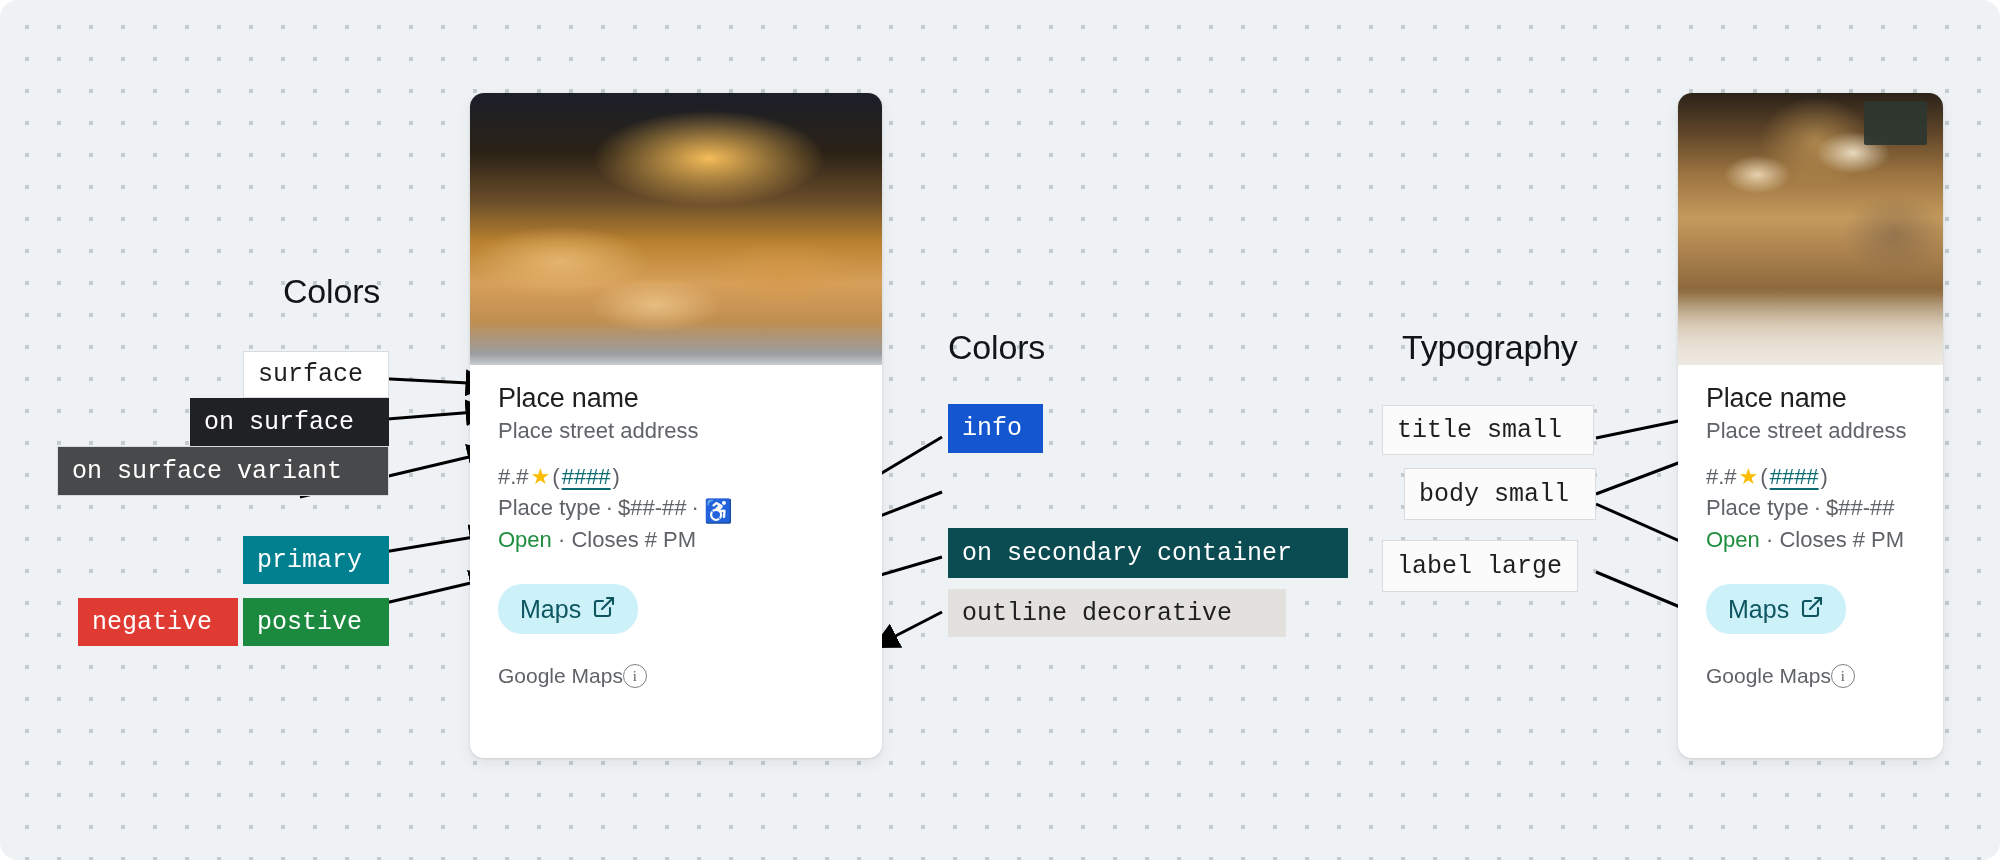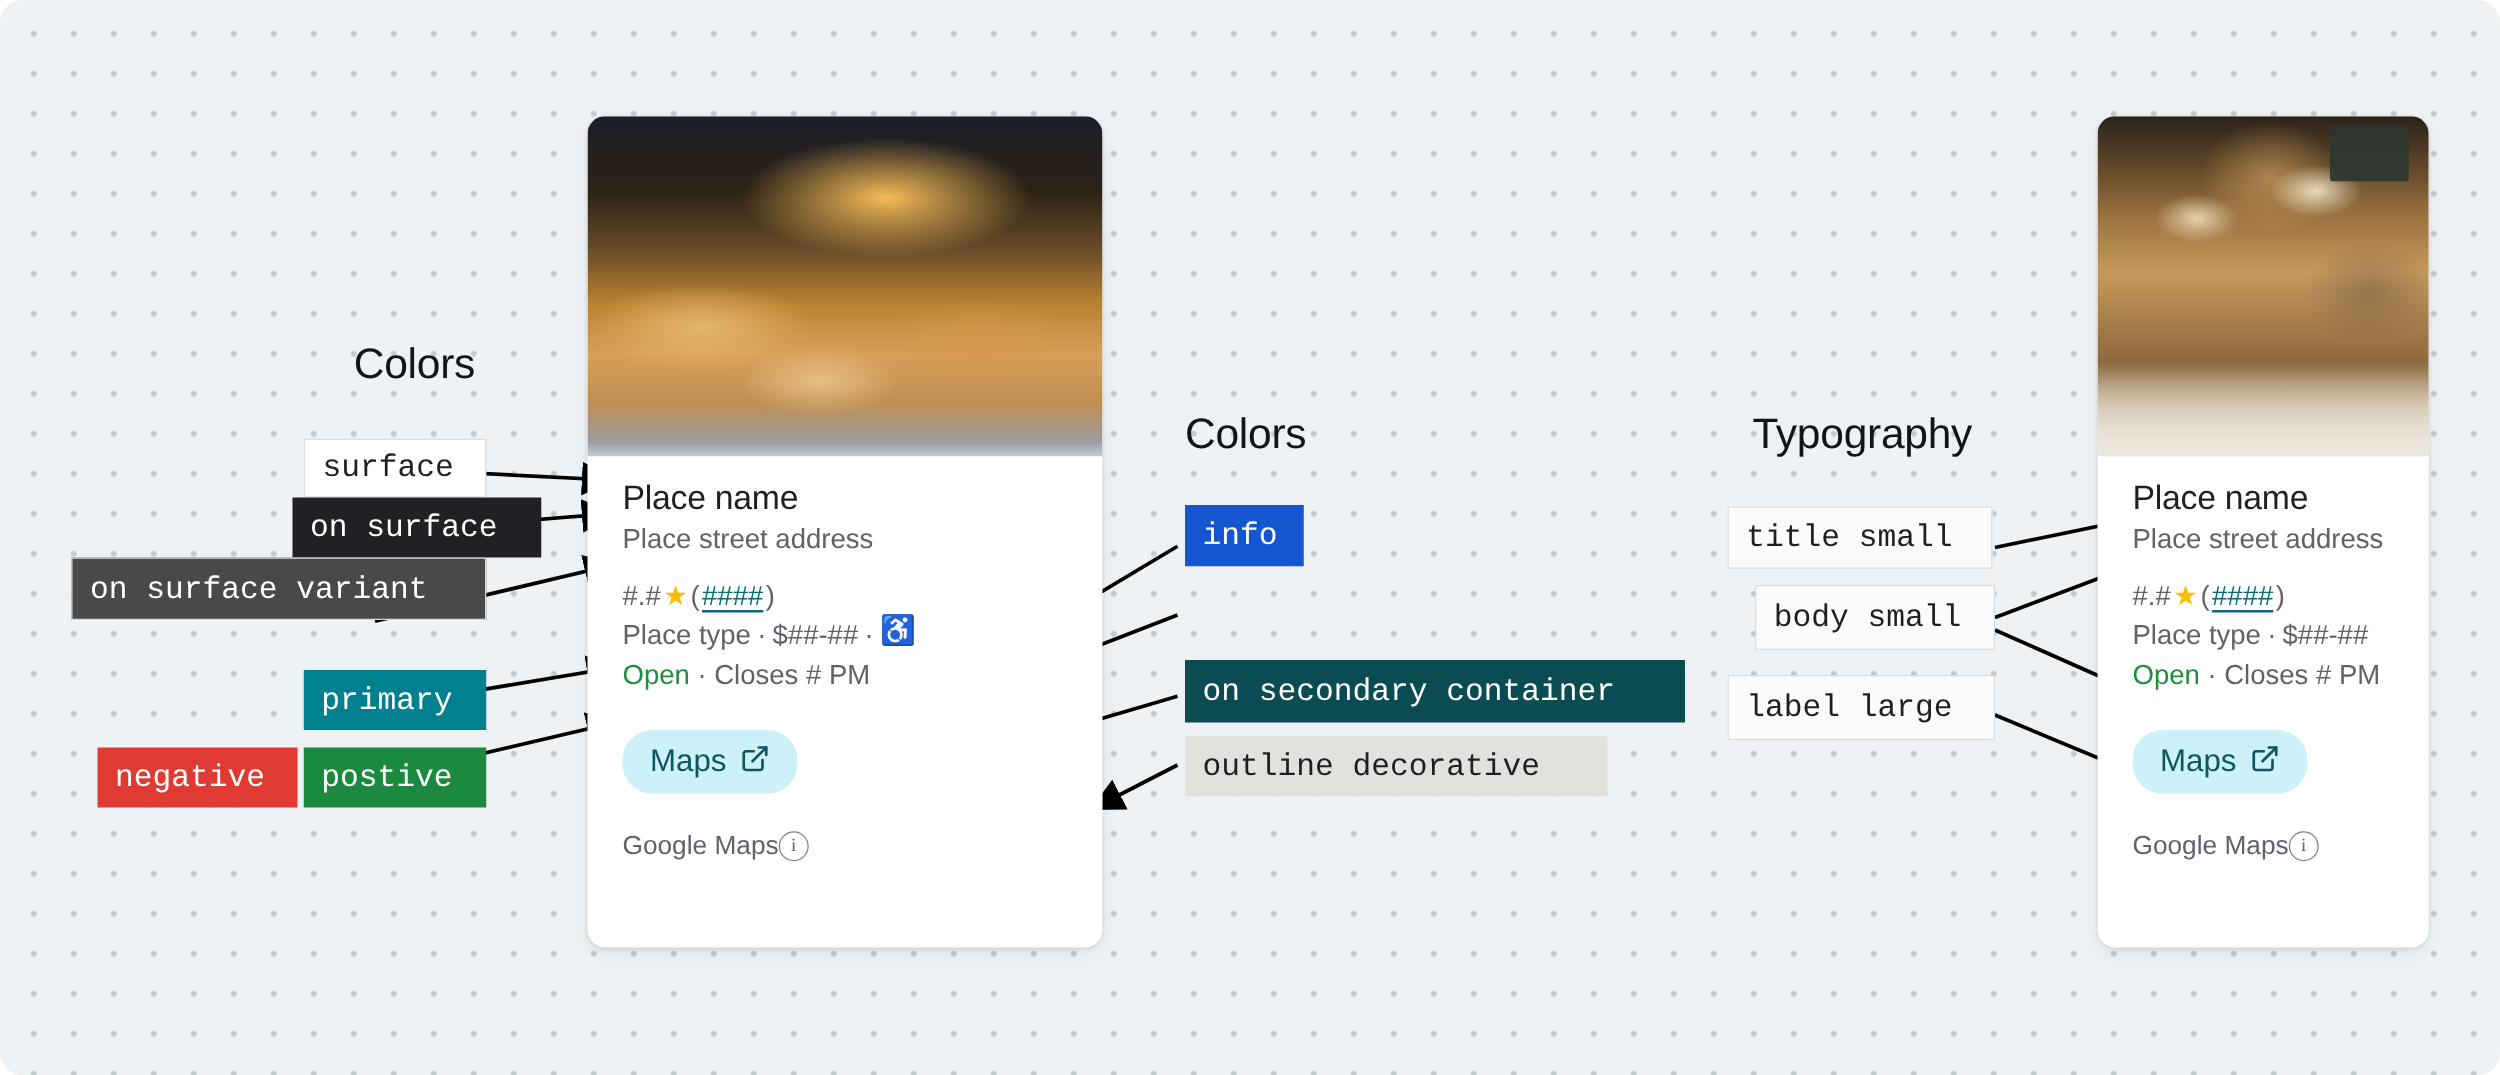--- a/index.html
+++ b/index.html
@@ -103,21 +103,21 @@
     color: #0b6b73;
     text-decoration: underline;
     text-underline-offset: 4px;
   }
   .place-meta {
     font-size: 22px;
     color: #5f6368;
     line-height: 1.4;
     white-space: nowrap;
     display: flex;
-    align-items: flex-start;
+    align-items: flex-end;
     gap: 5px;
   }
   .place-hours {
     font-size: 22px;
     color: #5f6368;
     line-height: 1.4;
     margin-top: 2px;
     white-space: nowrap;
   }
   .open-label { color: #1e8e3e; }
@@ -224,21 +224,21 @@
       <line x1="1596" y1="572" x2="1740" y2="632"></line>
     </g>
   </svg>
 
   <div class="section-title" style="left:283px; top:272px;">Colors</div>
 
   <div class="chip outlined" style="left:243px; top:351px; width:146px; height:47px; background:#ffffff; color:#1f1f1f;">
     <span>surface</span>
   </div>
 
-  <div class="chip" style="left:190px; top:398px; width:199px; height:48px; background:#202124; color:#ffffff;margin-left:44px;">
+  <div class="chip" style="left:190px; top:398px; width:199px; height:48px; background:#202124; color:#ffffff;">
     <span>on surface</span>
   </div>
 
   <div class="chip outlined" style="left:57px; top:446px; width:332px; height:50px; background:#47494b; color:#ffffff;">
     <span>on surface variant</span>
   </div>
 
   <div class="chip" style="left:243px; top:536px; width:146px; height:48px; background:#01818f; color:#ffffff;">
     <span>primary</span>
   </div>
@@ -314,21 +314,21 @@
   <div class="section-title" style="left:1402px; top:328px;">Typography</div>
 
   <div class="chip outlined" style="left:1382px; top:405px; width:212px; height:50px; background:#fbfbfb; color:#1f1f1f;">
     <span>title small</span>
   </div>
 
   <div class="chip outlined" style="left:1404px; top:468px; width:192px; height:52px; background:#fbfbfb; color:#1f1f1f;">
     <span>body small</span>
   </div>
 
-  <div class="chip outlined" style="left:1382px; top:540px; width:214px; height:52px; background:#fbfbfb; color:#1f1f1f;">
+  <div class="chip outlined" style="left:1382px; top:540px; width:196px; height:52px; background:#fbfbfb; color:#1f1f1f;">
     <span>label large</span>
   </div>
 
   <div class="card" style="left:1678px; top:93px; width:265px; height:665px;">
     <div class="card-photo photo-cafe" style="height:272px;">
       <div class="photo-overlay-sign"></div>
       <div class="photo-overlay-counter"></div>
     </div>
     <div class="card-body">
       <div class="place-name">Place name</div>

